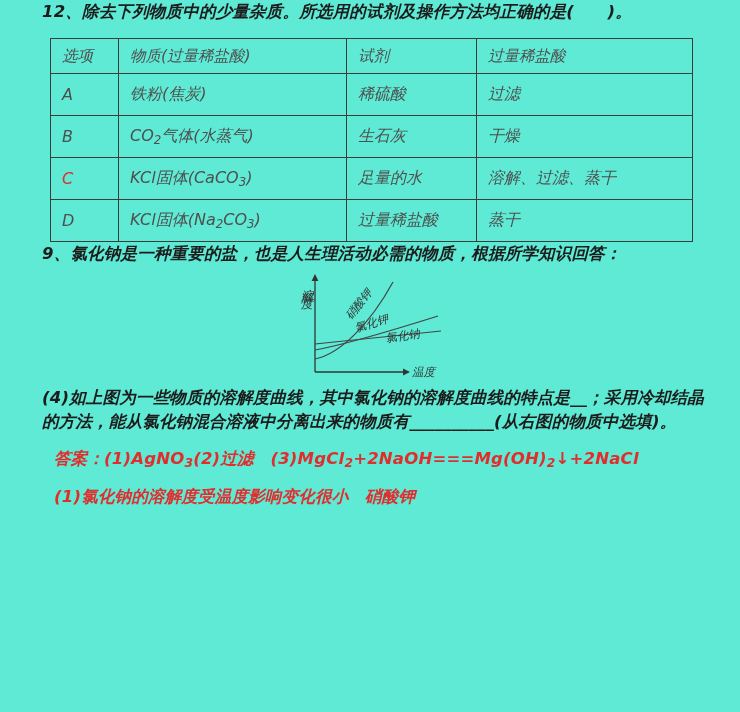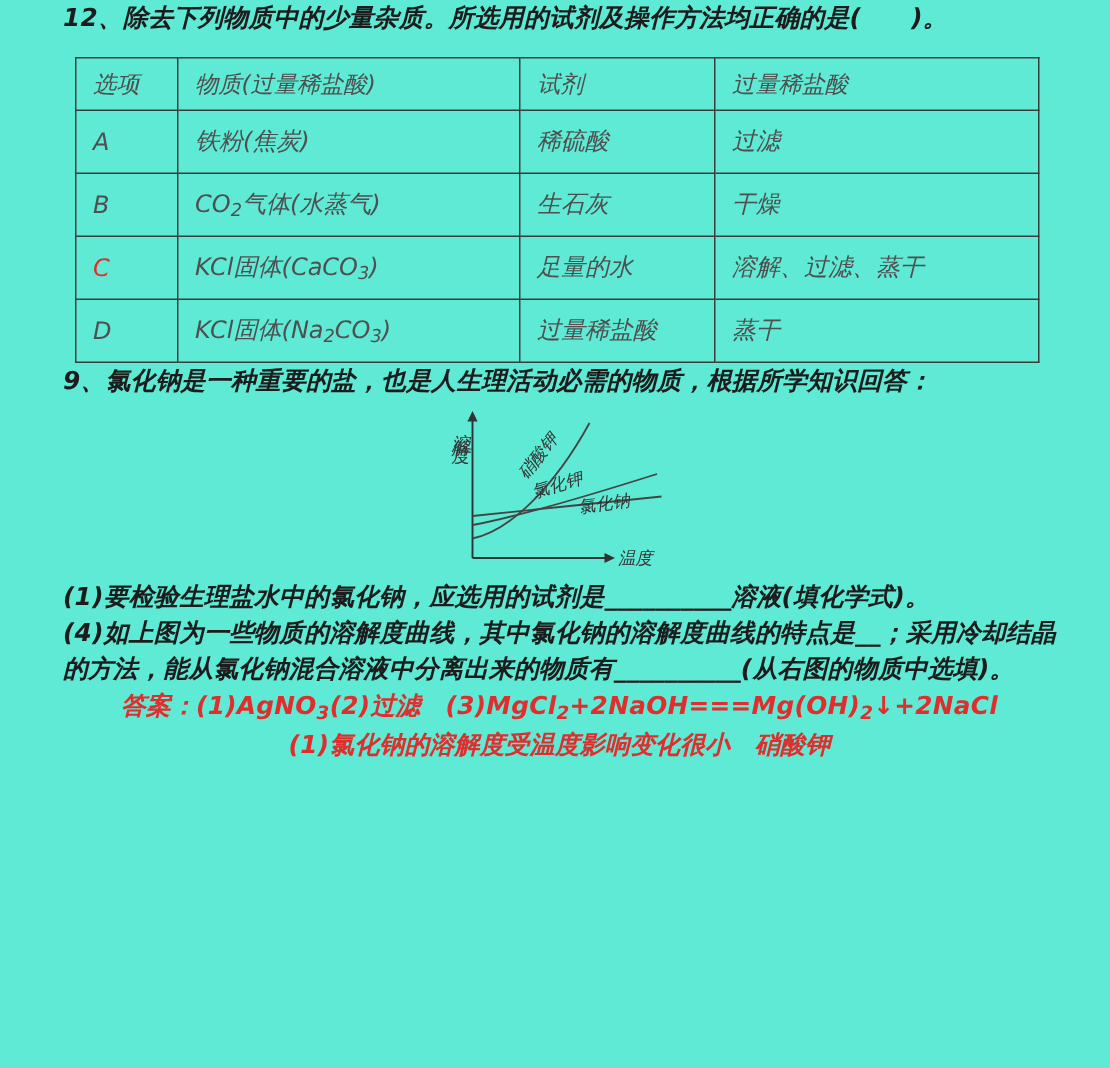--- a/index.html
+++ b/index.html
@@ -49,28 +49,27 @@
     font-weight:400;
     padding:0 6px 0 11px;
     overflow:hidden;
     white-space:nowrap;
   }
   table.qtable th{height:34px;}
   table.qtable td{height:41px;font-size:16px;}
   td.opt{font-size:16px;}
   .red{color:var(--red);}
   p.answer{
-    margin:0;
+    margin:12px;
     padding:0 36px 0 42px;
     font-size:16.5px;
     font-weight:700;
     letter-spacing:0.2px;
     line-height:26px;
     color:var(--red);
-    text-align:center;
   }
   
   .figure{
     position:relative;
     margin:6px 0 0 288px;
     width:200px;height:114px;
   }
   .figure .ylabel{
     position:absolute;left:10px;top:7px;
     writing-mode:vertical-rl;
@@ -151,19 +150,18 @@
       <path d="M 27 78 C 60 72, 112 56, 150 44" fill="none" stroke="#444" stroke-width="1.2"></path>
       <path d="M 27 72 C 65 68, 115 63, 153 59" fill="none" stroke="#444" stroke-width="1.2"></path>
 
       <text transform="translate(63,48) rotate(-52)">硝酸钾</text>
       <text transform="translate(68,60) rotate(-17)">氯化钾</text>
       <text transform="translate(98,70) rotate(-8)">氯化钠</text>
       <text x="124" y="104">温度</text>
     </svg>
   </div>
 
-  <p class="line mt12">(1)要检验生理盐水中的氯化钠，应选用的试剂是__________溶液(填化学式)。</p>
   <p class="line mt6 wrap33">(4)如上图为一些物质的溶解度曲线，其中氯化钠的溶解度曲线的特点是__；采用冷却结晶的方法，能从氯化钠混合溶液中分离出来的物质有__________(从右图的物质中选填)。</p>
 
   <p class="answer mt6"><span>答案：(1)AgNO</span><sub>3</sub><span>(2)过滤　(3)MgCl</span><sub>2</sub><span>+2NaOH===Mg(OH)</span><sub>2</sub><span>↓+2NaCl</span></p>
   <p class="answer mt14">(1)氯化钠的溶解度受温度影响变化很小　硝酸钾</p>
 
 </div>
 
 </body></html>

